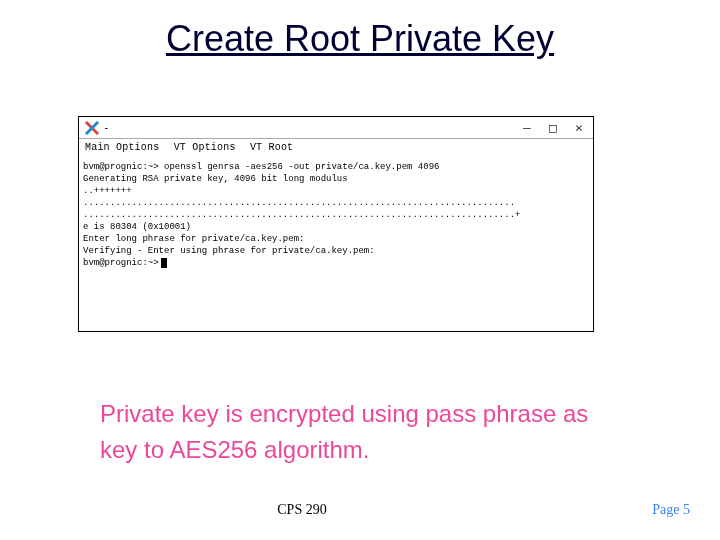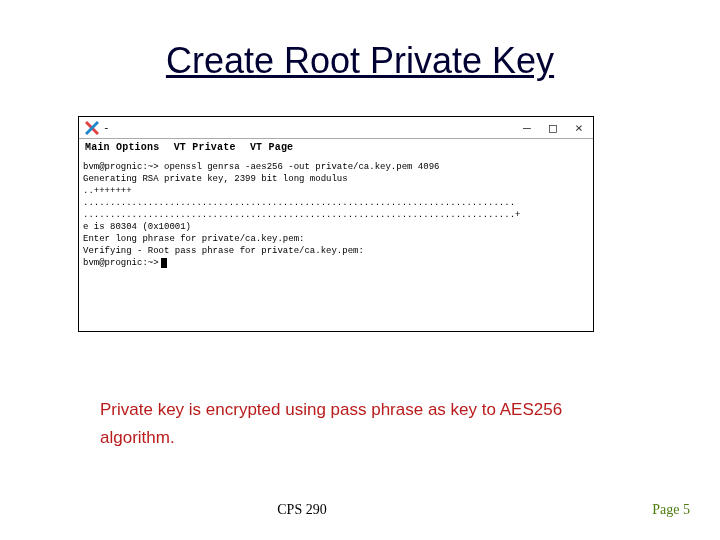--- a/index.html
+++ b/index.html
@@ -23,21 +23,20 @@
     position: absolute;
     top: 18px;
     left: 0;
     width: 720px;
     text-align: center;
     font-size: 36px;
     font-weight: 400;
     text-decoration: underline;
     color: #000033;
     font-family: "Comic Sans MS", cursive, sans-serif;
-    margin-top: 22px;
   }
   .term-window {
     position: absolute;
     left: 78px;
     top: 116px;
     width: 516px;
     height: 216px;
     border: 1px solid #000;
     background: #fff;
     box-sizing: border-box;
@@ -78,21 +77,21 @@
   }
   .term-menubar {
     height: 18px;
     padding: 2px 6px 0 6px;
     font-size: 10px;
     letter-spacing: 0.2px;
     background: #fff;
   }
   .term-menubar .menuitem {
     margin-right: 8px;
-    font-weight: bold;
+    font-weight: normal;
     font-family: "Courier New", monospace;
   }
   .term-body {
     padding: 2px 4px;
     font-size: 9px;
     line-height: 12px;
     white-space: pre;
     font-family: "Courier New", monospace;
     color: #000;
     overflow: hidden;
@@ -103,42 +102,42 @@
     height: 10px;
     background: #000;
     vertical-align: text-bottom;
     margin-left: 2px;
   }
   .caption {
     position: absolute;
     left: 100px;
     top: 396px;
     width: 520px;
-    font-size: 17px;
-    line-height: 28px;
+    font-size: 24px;
+    line-height: 36px;
     font-family: "Comic Sans MS", cursive, sans-serif;
-    color: #b91c1c;
+    color: #ec4899;
   }
   .footer-left {
     position: absolute;
     left: 0;
     width: 604px;
     bottom: 22px;
     text-align: center;
     font-size: 14px;
     font-family: Georgia, "Times New Roman", serif;
     color: #000;
   }
   .footer-right {
     position: absolute;
     right: 30px;
     bottom: 22px;
     font-size: 14px;
     font-family: Georgia, "Times New Roman", serif;
-    color: #4d7c0f;
+    color: #3b82f6;
   }
 </style>
 </head>
 <body>
 
 <div class="slide">
 
   <div class="title">Create Root Private Key</div>
 
   <div class="term-window">
@@ -153,31 +152,31 @@
         <span>-</span>
       </span>
       <span class="wincontrols">
         <span>—</span>
         <span>□</span>
         <span>×</span>
       </span>
     </div>
     <div class="term-menubar">
       <span class="menuitem">Main Options</span>
-      <span class="menuitem">VT Private</span>
-      <span class="menuitem">VT Page</span>
+      <span class="menuitem">VT Options</span>
+      <span class="menuitem">VT Root</span>
     </div>
     <div class="term-body"><span>bvm@prognic:~&gt; openssl genrsa -aes256 -out private/ca.key.pem 4096</span>
-<span>Generating RSA private key, 2399 bit long modulus</span>
+<span>Generating RSA private key, 4096 bit long modulus</span>
 <span>..+++++++</span>
 <span>................................................................................</span>
 <span>................................................................................+</span>
 <span>e is 80304 (0x10001)</span>
 <span>Enter long phrase for private/ca.key.pem:</span>
-<span>Verifying - Root pass phrase for private/ca.key.pem:</span>
+<span>Verifying - Enter using phrase for private/ca.key.pem:</span>
 <span>bvm@prognic:~&gt;</span><span class="cursor-block"></span></div>
   </div>
 
   <div class="caption">Private key is encrypted using pass phrase as key to AES256 algorithm.</div>
 
   <div class="footer-left">CPS 290</div>
   <div class="footer-right">Page 5</div>
 
 </div>
 

